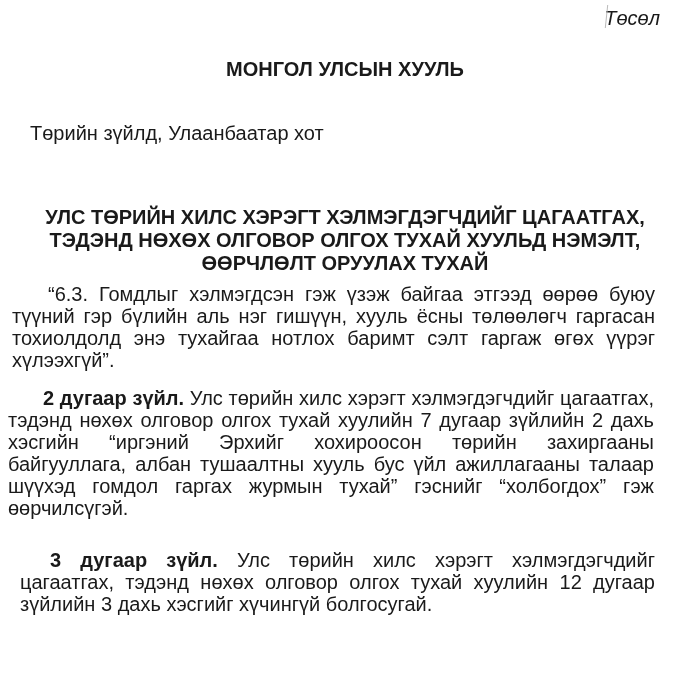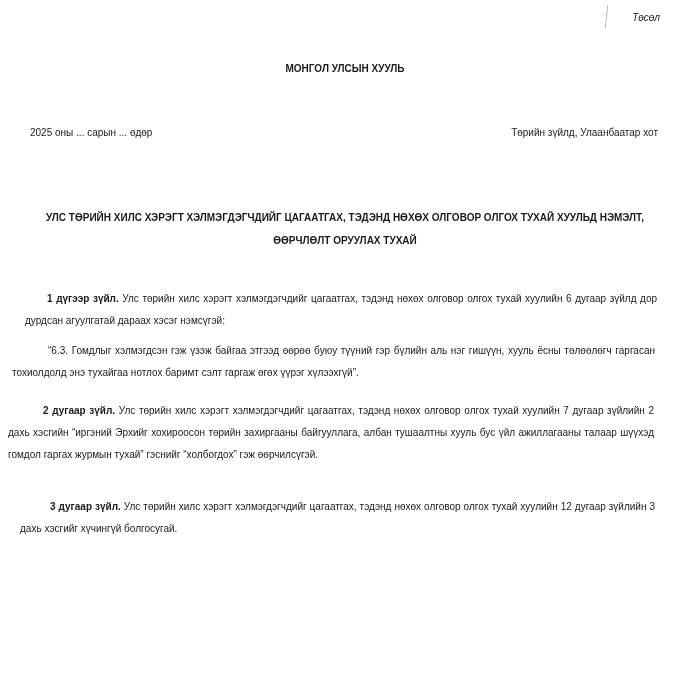--- a/index.html
+++ b/index.html
@@ -4,21 +4,21 @@
 <style>
   * { margin: 0; padding: 0; box-sizing: border-box; }
   html, body { background: #ffffff; }
   .page {
     position: relative;
     width: 690px;
     height: 692px;
     background: #ffffff;
     color: #1a1a1a;
     font-family: "Liberation Sans", "DejaVu Sans", sans-serif;
-    font-size: 10px;
+    font-size: 20px;
     line-height: 22px;
     overflow: hidden;
   }
   .draft-label {
     margin-top: 8px;
     padding-right: 30px;
     text-align: right;
     font-style: italic;
     line-height: 20px;
   }
@@ -87,30 +87,25 @@
 
 <div class="page">
 
   <div class="caret-artifact"></div>
 
   <div class="draft-label">Төсөл</div>
 
   <div class="law-title">МОНГОЛ УЛСЫН ХУУЛЬ</div>
 
   <div class="dateline">
-    <span>2025 оны ... сарын ... өдөр</span>
     <span>Төрийн зүйлд, Улаанбаатар хот</span>
   </div>
 
   <div class="law-heading">УЛС ТӨРИЙН ХИЛС ХЭРЭГТ ХЭЛМЭГДЭГЧДИЙГ ЦАГААТГАХ, ТЭДЭНД НӨХӨХ ОЛГОВОР ОЛГОХ ТУХАЙ ХУУЛЬД НЭМЭЛТ, ӨӨРЧЛӨЛТ ОРУУЛАХ ТУХАЙ</div>
 
-  <p class="article article-1">
-    <span class="lead">1 дүгээр зүйл.</span>
-    <span>Улс төрийн хилс хэрэгт хэлмэгдэгчдийг цагаатгах, тэдэнд нөхөх олговор олгох тухай хуулийн 6 дугаар зүйлд дор дурдсан агуулгатай дараах хэсэг нэмсүгэй:</span>
-  </p>
 
   <p class="quote-clause">“6.3. Гомдлыг хэлмэгдсэн гэж үзэж байгаа этгээд өөрөө буюу түүний гэр бүлийн аль нэг гишүүн, хууль ёсны төлөөлөгч гаргасан тохиолдолд энэ тухайгаа нотлох баримт сэлт гаргаж өгөх үүрэг хүлээхгүй”.</p>
 
   <p class="article article-2">
     <span class="lead">2 дугаар зүйл.</span>
     <span>Улс төрийн хилс хэрэгт хэлмэгдэгчдийг цагаатгах, тэдэнд нөхөх олговор олгох тухай хуулийн 7 дугаар зүйлийн 2 дахь хэсгийн “иргэний Эрхийг хохироосон төрийн захиргааны байгууллага, албан тушаалтны хууль бус үйл ажиллагааны талаар шүүхэд гомдол гаргах журмын тухай” гэснийг “холбогдох” гэж өөрчилсүгэй.</span>
   </p>
 
   <p class="article article-3">
     <span class="lead">3 дугаар зүйл.</span>

